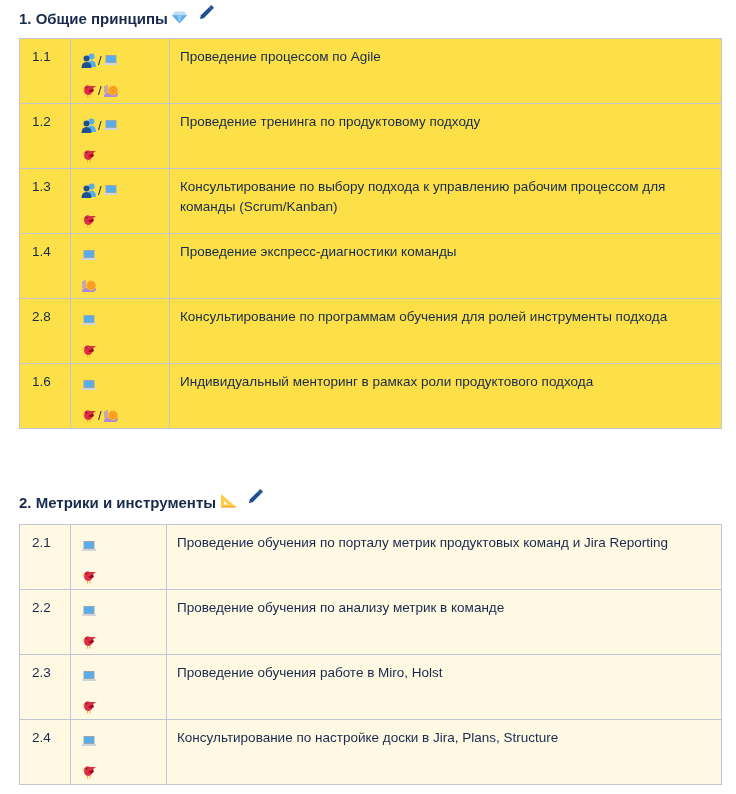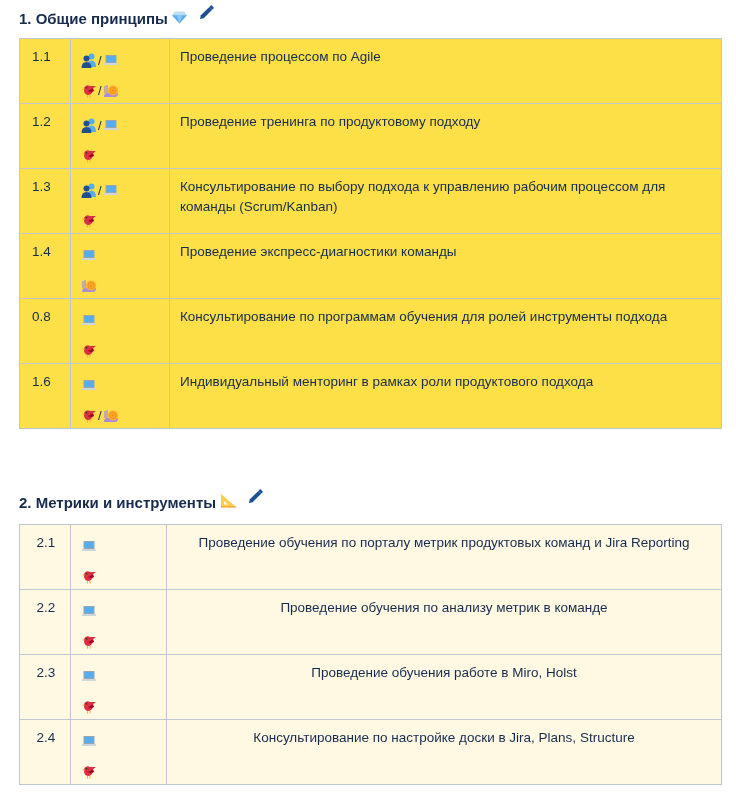--- a/index.html
+++ b/index.html
@@ -19,21 +19,21 @@
     position: absolute; left: 19px; width: 703px;
     border-collapse: collapse; table-layout: fixed;
     font-size: 13.5px;
   }
   table.tbl td {
     border: 1px solid #c1c7d0; vertical-align: top;
     padding: 10px 10px 0 10px; height: 54px;
     color: #172b4d;
   }
   .pink td { background: #fde047; }
-  .yellow td { background: #fff8e3; text-align: center; }
+  .yellow td { background: #fff8e3; }
   .icons { line-height: 1; }
   .icons .line { display: flex; align-items: center; height: 16px; margin-top: 3px; }
   .icons .line + .line { margin-top: 14px; }
   .ic { display: inline-block; width: 16px; height: 16px; }
   .slash { color: #172b4d; font-size: 13px; margin: 0 1px; }
   .num { padding-left: 12px !important; }
   .desc { line-height: 20px; padding-top: 8px !important; }
 </style>
 </head>
 <body>
@@ -175,21 +175,21 @@
         <div class="line">
               <svg class="ic">
                 <use href="#sym-snail"></use>
               </svg>
             </div>
       </div>
         </td>
       <td class="desc">Проведение экспресс-диагностики команды</td>
     </tr>
     <tr class="pink">
-      <td class="num">0.8</td>
+      <td class="num">2.8</td>
       <td>
           <div class="icons">
         <div class="line">
               <svg class="ic">
                 <use href="#sym-laptop"></use>
               </svg>
             </div>
         <div class="line">
               <svg class="ic">
                 <use href="#sym-bird"></use>

